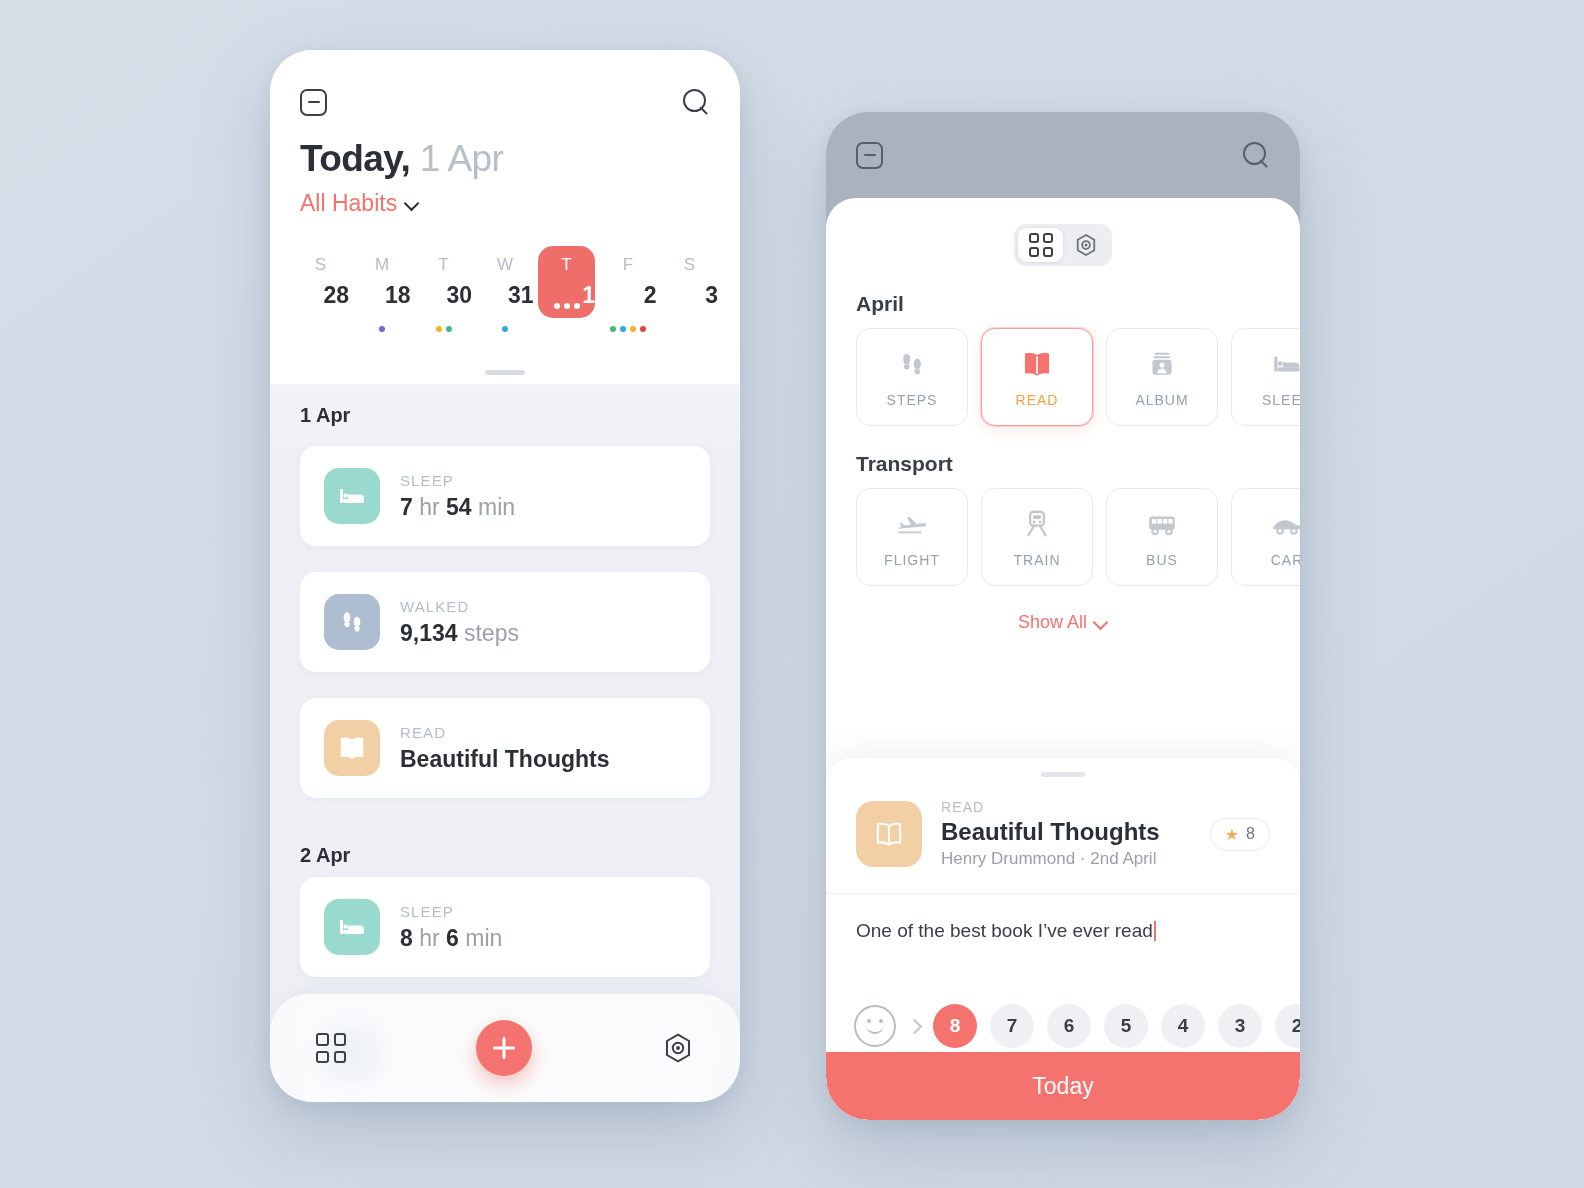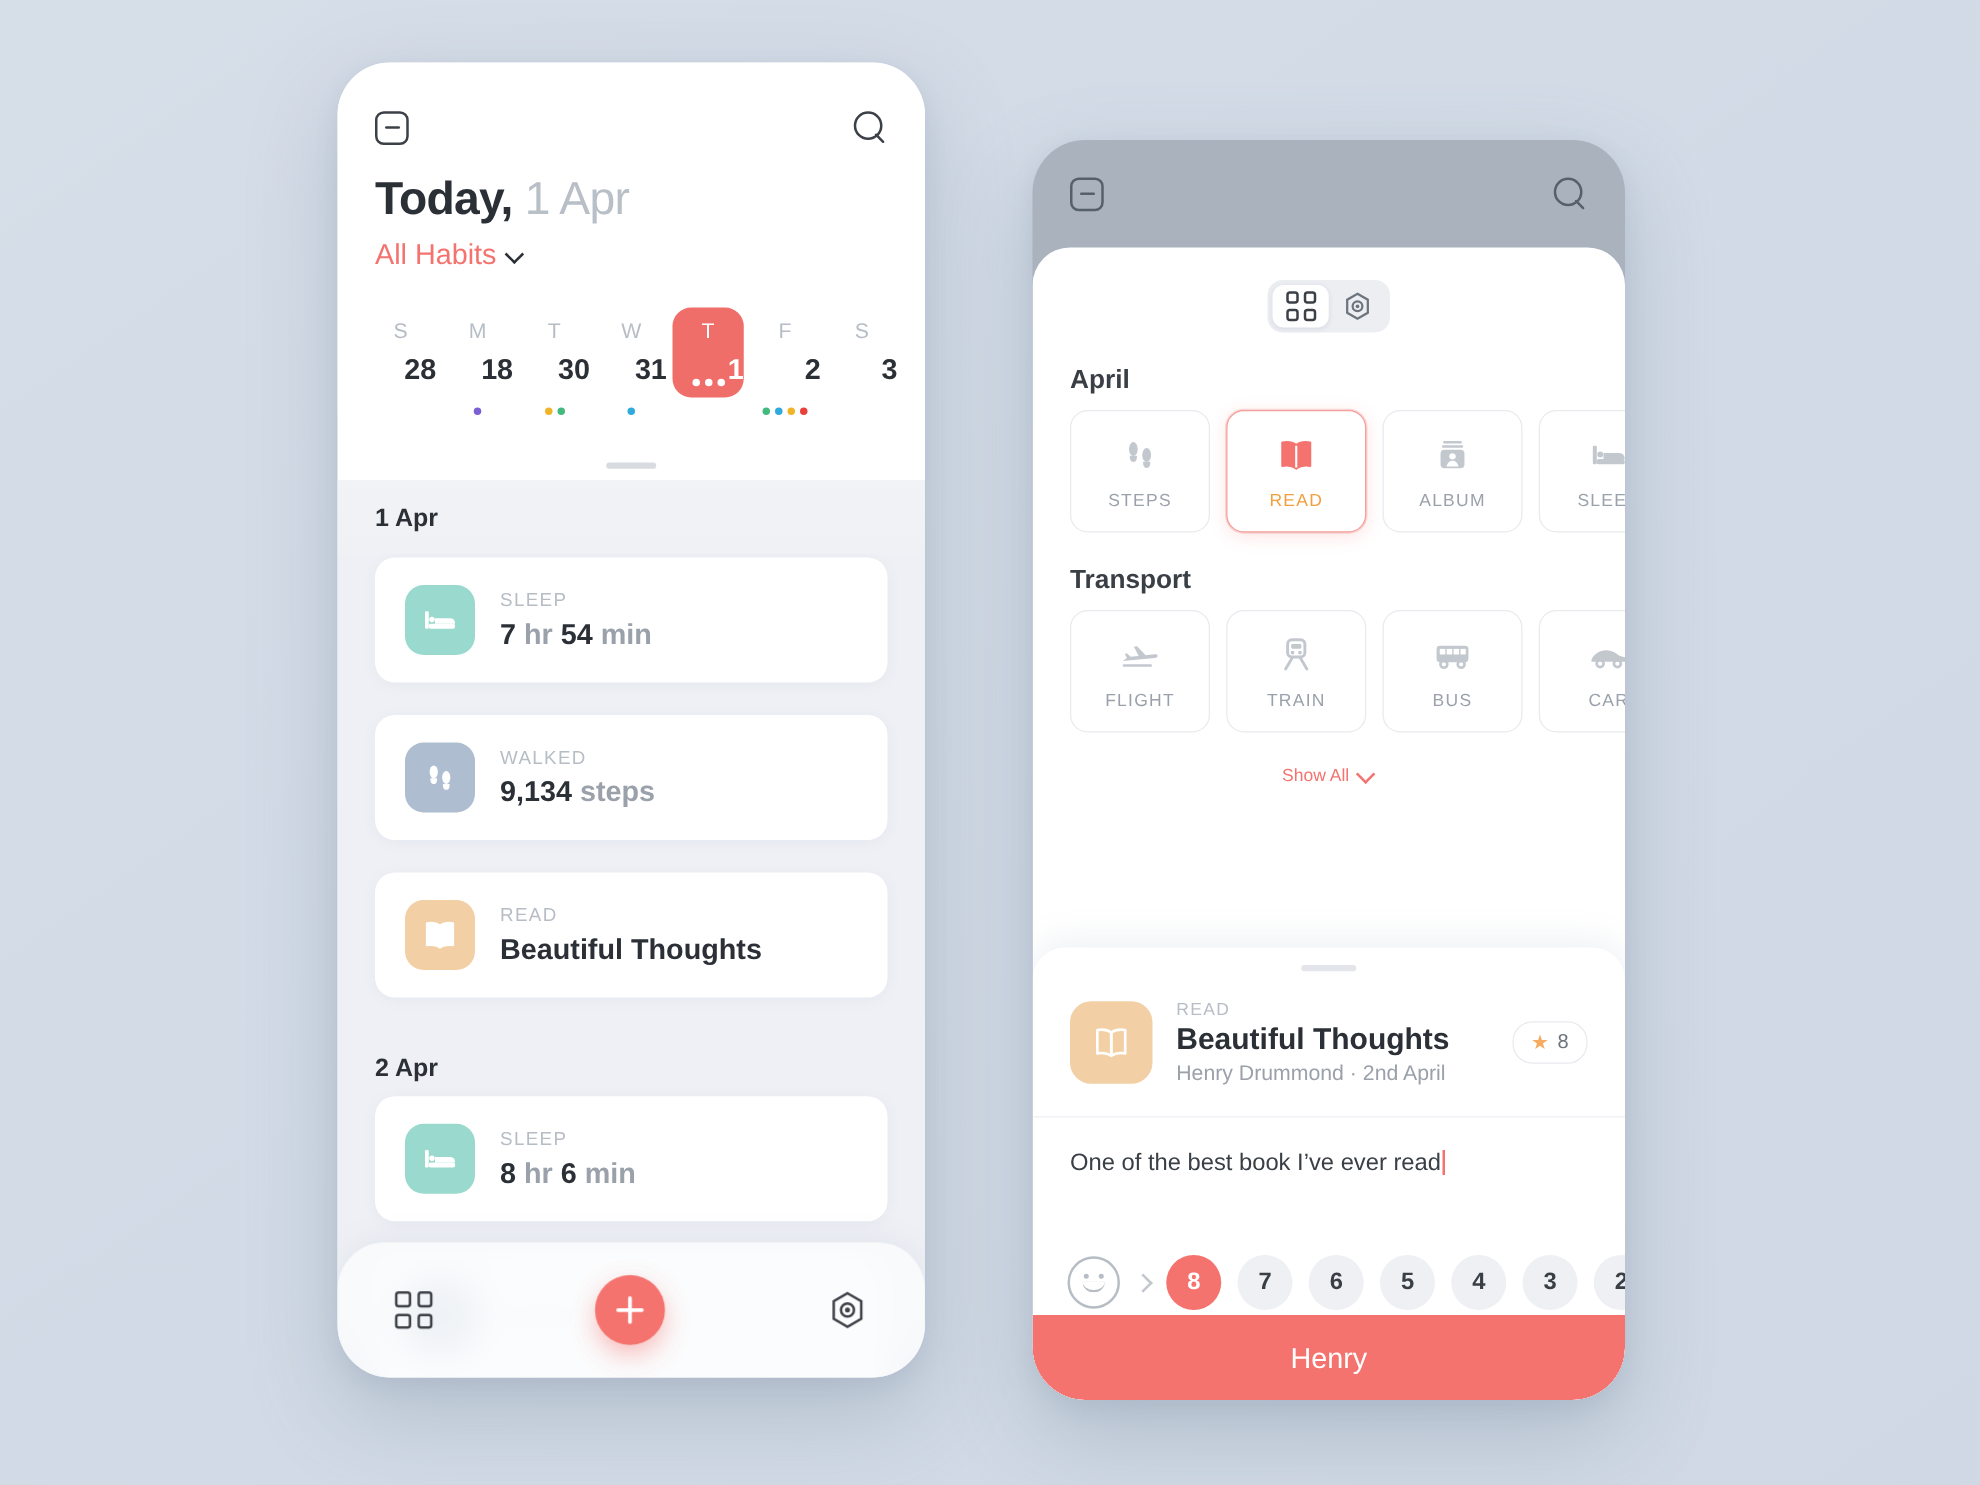--- a/index.html
+++ b/index.html
@@ -147,21 +147,21 @@
     width: 56px; height: 56px; border-radius: 15px; flex: none;
     display: flex; align-items: center; justify-content: center;
   }
   .tile.sleep { background: #9ad9cd; }
   .tile.walk  { background: #aebdd0; }
   .tile.read  { background: #f2cfa4; }
 
   .c-text { display: flex; flex-direction: column; gap: 5px; }
   .c-label { font-size: 15px; color: #b7bdc5; letter-spacing: 1.1px; }
   .c-value { font-size: 23px; color: #2b2f36; font-weight: bold; }
-  .c-value .unit { color: #9aa1aa; font-weight: bold; }
+  .c-value .unit { color: #9aa1aa; font-weight: normal; }
 
   
   .l-nav {
     position: absolute; left: 0; right: 0; bottom: 0; height: 108px;
     background: rgba(250,251,253,0.82);
     backdrop-filter: blur(14px);
     border-radius: 38px 38px 42px 42px;
     z-index: 9;
     display: flex; align-items: center; justify-content: space-between;
     padding: 0 46px;
@@ -239,21 +239,21 @@
     box-shadow: 0 0 0 1px rgba(244,115,111,0.25), 0 3px 14px rgba(244,115,111,0.18);
   }
   .cat-label { font-size: 14px; color: #9aa1aa; letter-spacing: 1px; }
   .cat-tile.selected .cat-label { color: #f2a03f; }
   .cat-ico { height: 36px; display: flex; align-items: center; justify-content: center; }
 
   .show-all {
     display: flex; align-items: center; justify-content: center; gap: 8px;
     padding: 26px 0 22px 0; cursor: pointer;
   }
-  .show-all .label { color: #f4736f; font-size: 14px; }
+  .show-all .label { color: #f4736f; font-size: 18px; }
 
   .detail-card {
     position: absolute; left: 0; right: 0; top: 560px; bottom: 0;
     background: #ffffff; border-radius: 26px 26px 42px 42px;
     box-shadow: 0 -6px 26px rgba(130,145,170,0.13);
     overflow: hidden;
   }
   .d-handle {
     width: 44px; height: 5px; background: #e3e5ea; border-radius: 3px;
     margin: 14px auto 0 auto;
@@ -655,18 +655,18 @@
             <div class="score">7</div>
             <div class="score">6</div>
             <div class="score">5</div>
             <div class="score">4</div>
             <div class="score">3</div>
             <div class="score">2</div>
           </div>
       </div>
 
       <div class="save-btn">
-        <span>Henry</span>
+        <span>Today</span>
       </div>
     </div>
 
   </div>
 </div>
 
 </body></html>

